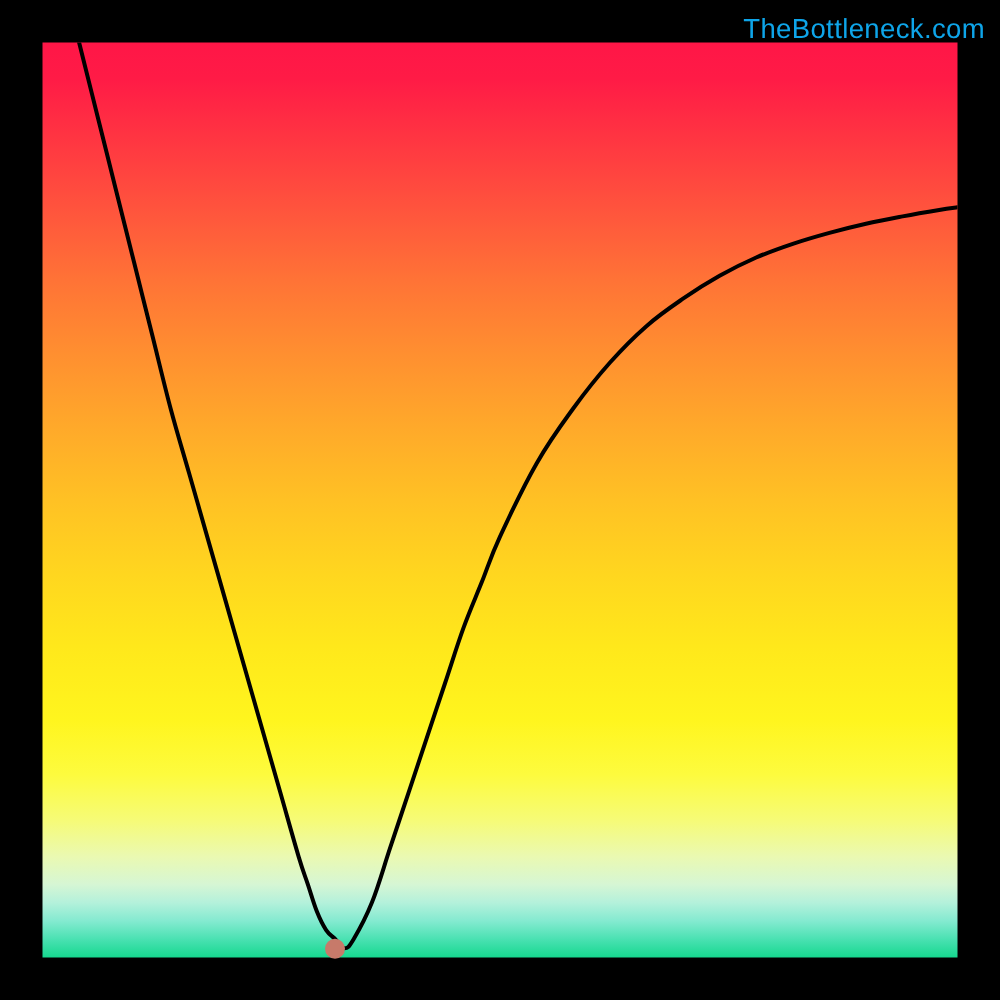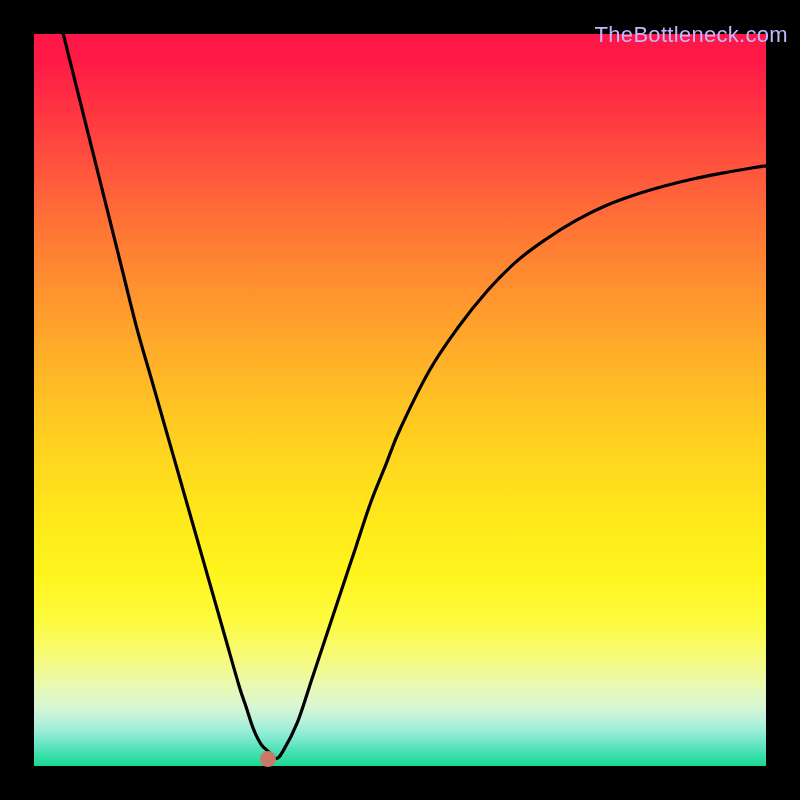--- a/index.html
+++ b/index.html
@@ -35,23 +35,23 @@
       #eaf9b2 89%,
       #d6f6d4 92%,
       #b4f1db 94%,
       #84ead0 96%,
       #4ae1b2 98%,
       #16d88f 100%
     );
   }
   .watermark {
     position: absolute;
-    top: 22px;
+    top: 10px;
     right: 12px;
-    color: #c4b5fd;
+    color: #0ea5e9;
     font-size: 22px;
     letter-spacing: 0.3px;
     user-select: none;
   }
   .plot {
     position: absolute;
     left: 0;
     top: 0;
     width: 732px;
     height: 732px;

